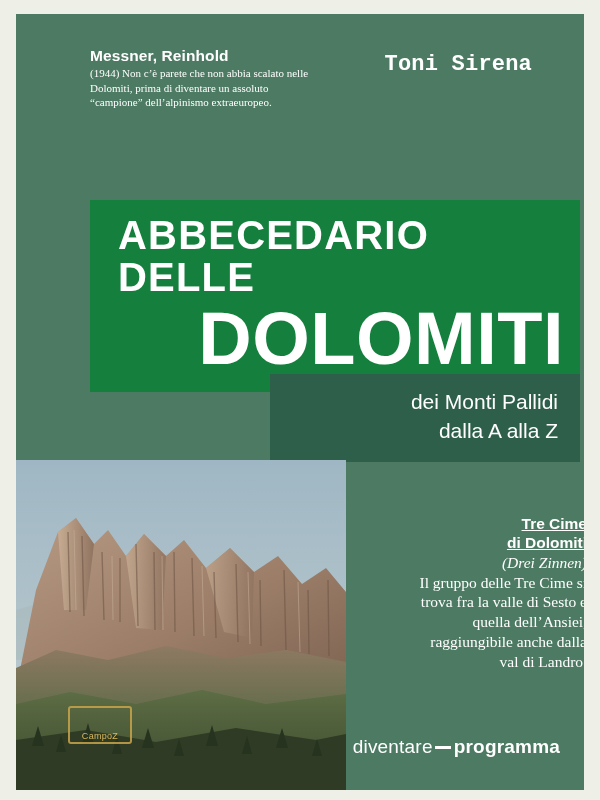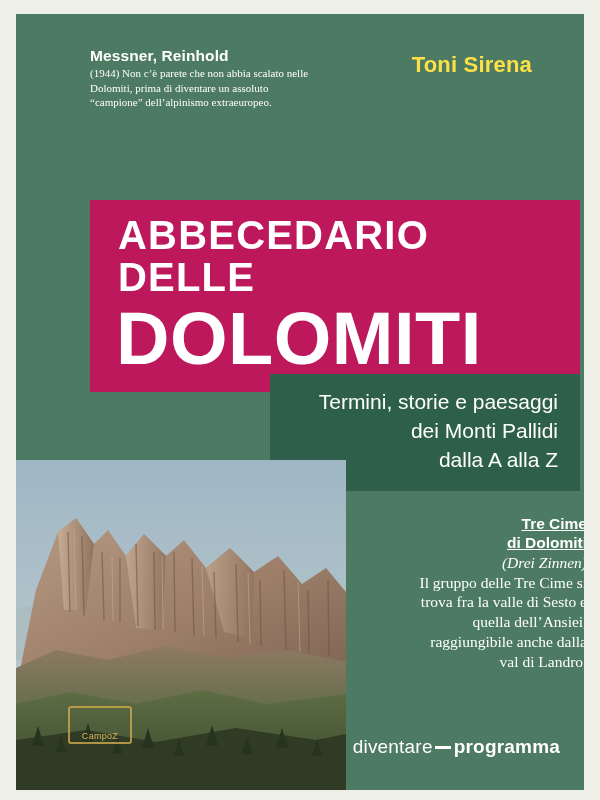--- a/index.html
+++ b/index.html
@@ -43,52 +43,54 @@
     font-size: 11px;
     line-height: 1.30;
     margin-top: 1px;
   }
 
   
   .author {
     position: absolute;
     right: 52px;
     top: 38px;
-    color: #fde047;
+    color: #ffffff;
     font-size: 22px;
     font-weight: bold;
     letter-spacing: 0.2px;
+    font-family: Liberation Mono, monospace;
   }
 
   
   .title-block {
     position: absolute;
     left: 74px;
     top: 186px;
     width: 490px;
-    background: #be185d;
+    background: #15803d;
     padding: 14px 16px 16px 0;
     box-sizing: border-box;
   }
   .title-line1 {
     color: #ffffff;
     font-size: 40px;
     font-weight: bold;
     letter-spacing: 1.2px;
     padding-left: 28px;
     line-height: 1.05;
   }
   .title-line2 {
     color: #ffffff;
     font-size: 74px;
     font-weight: bold;
     letter-spacing: 0.5px;
     padding-left: 26px;
     line-height: 1.0;
     margin-top: 4px;
+    text-align: right;
   }
 
   
   .subtitle-block {
     position: absolute;
     left: 254px;
     top: 360px;
     width: 310px;
     background: #2e5f4a;
     color: #ffffff;
@@ -185,21 +187,20 @@
   </div>
 
   <div class="author">Toni Sirena</div>
 
   <div class="title-block">
     <div class="title-line1">ABBECEDARIO DELLE</div>
     <div class="title-line2">DOLOMITI</div>
   </div>
 
   <div class="subtitle-block">
-    <div>Termini, storie e paesaggi</div>
     <div>dei Monti Pallidi</div>
     <div>dalla A alla Z</div>
   </div>
 
   <div class="trecime">
     <div class="hdr">Tre Cime</div>
     <div class="hdr">di Dolomiti</div>
     <div class="body ital">(Drei Zinnen)</div>
     <div class="body">Il gruppo delle Tre Cime si trova fra la valle di Sesto e quella dell’Ansiei, raggiungibile anche dalla val di Landro.</div>
   </div>

